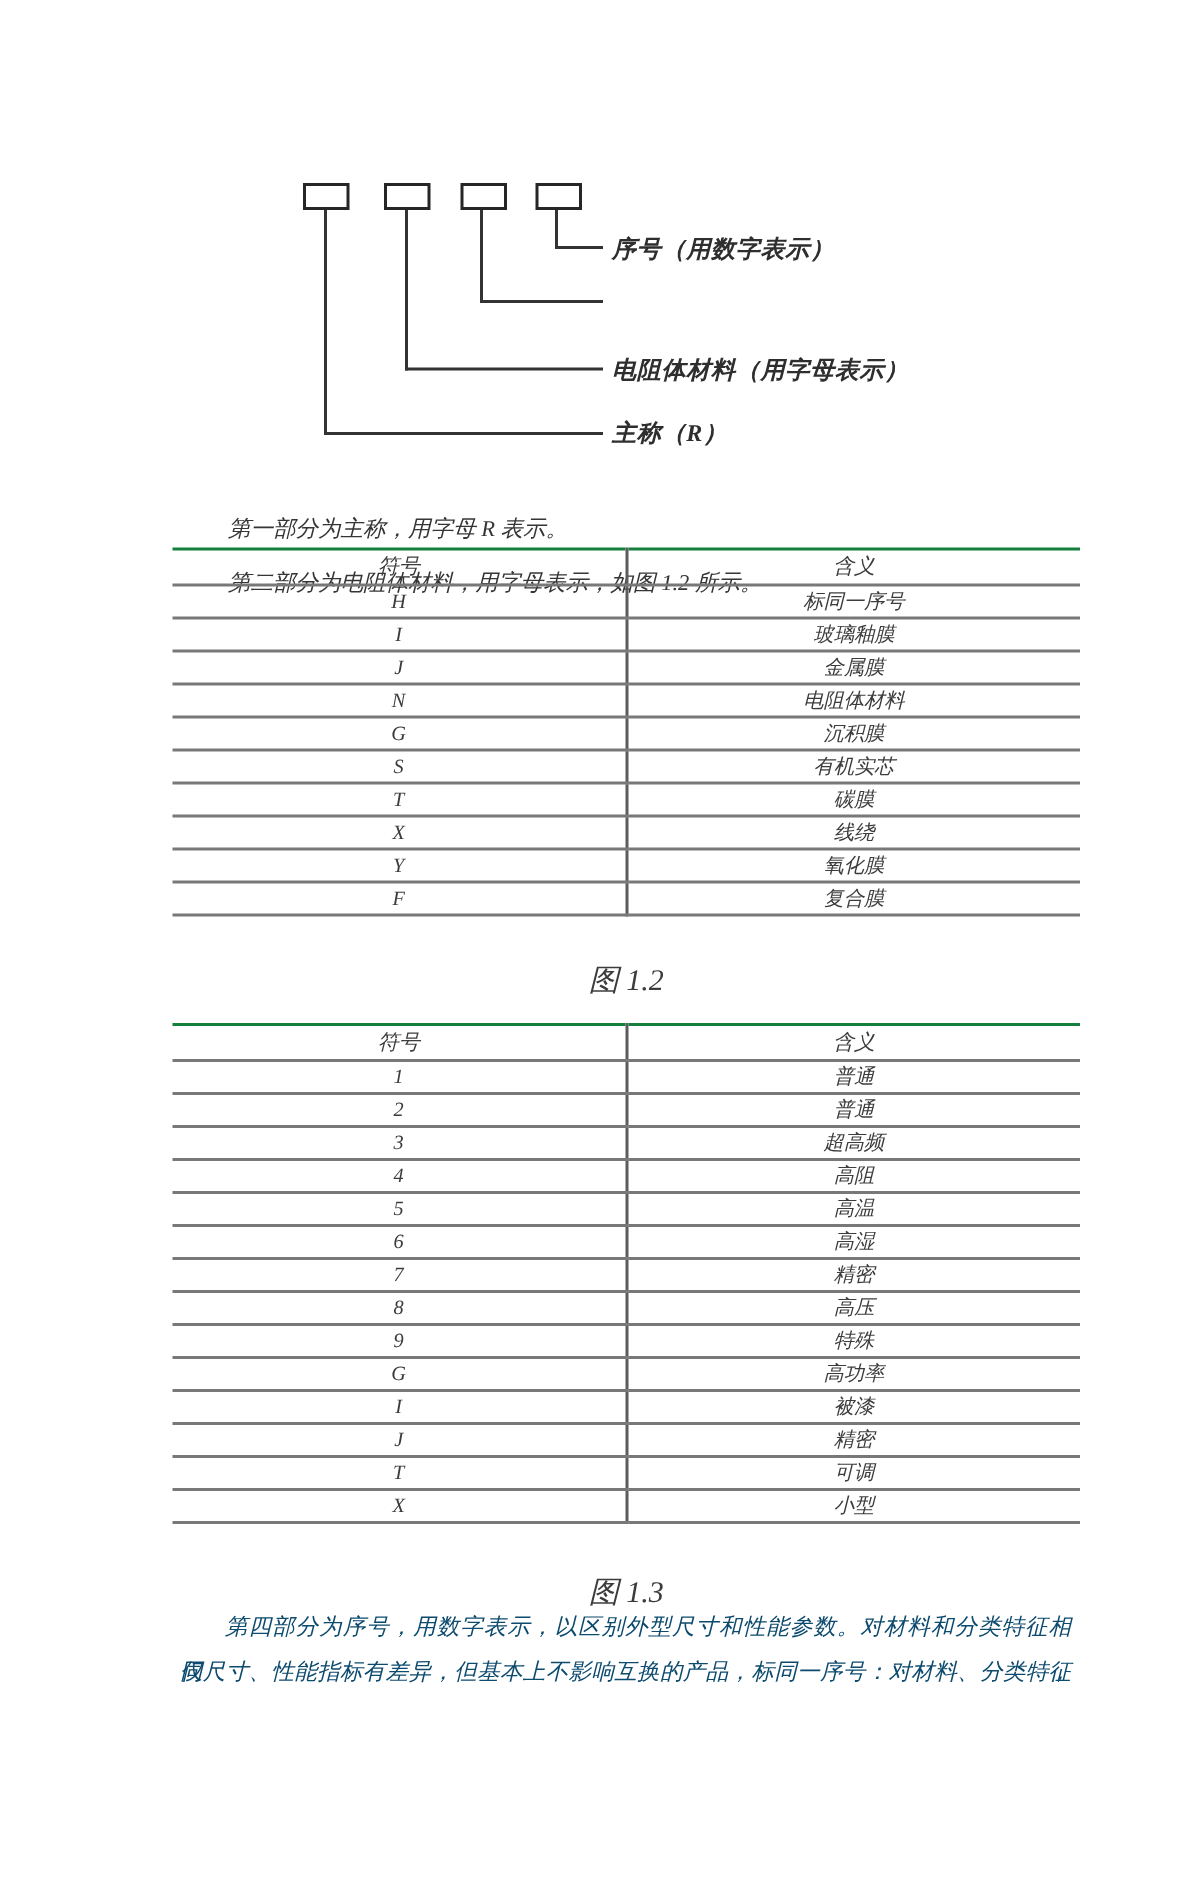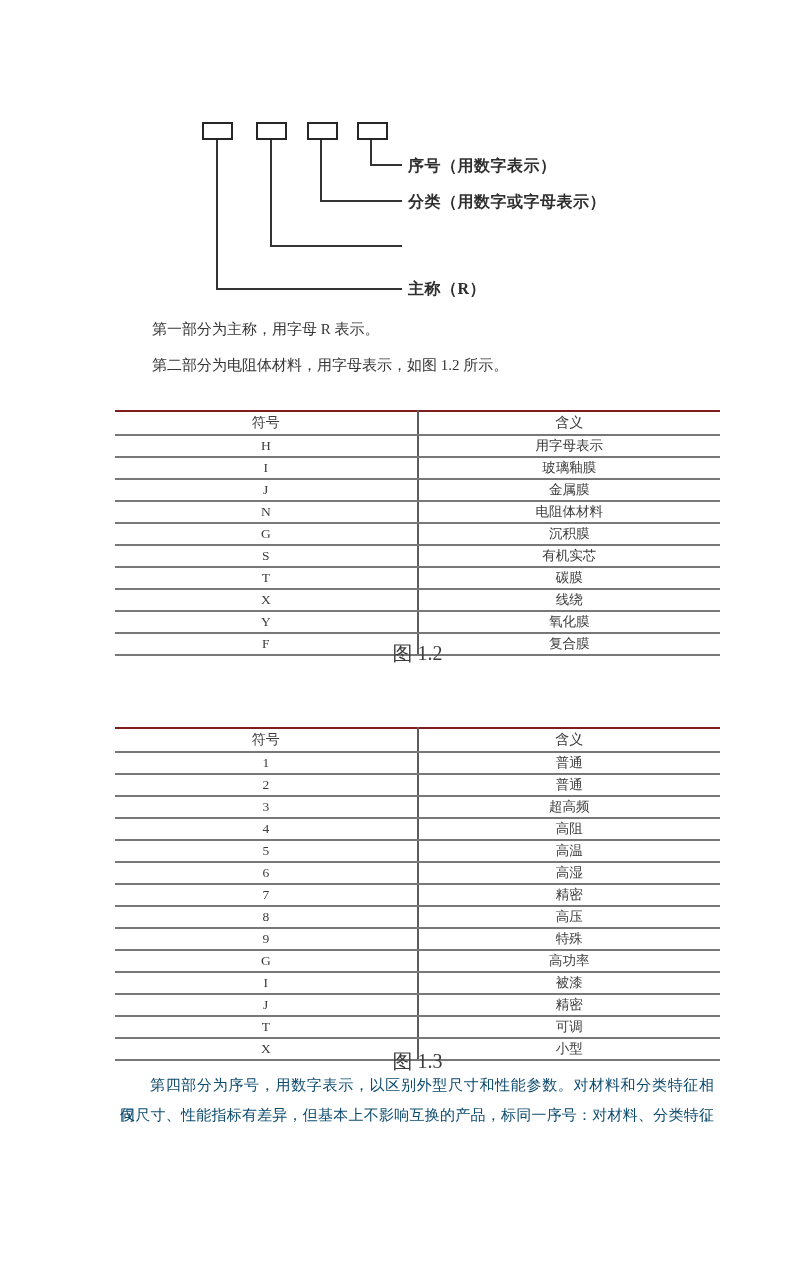--- a/index.html
+++ b/index.html
@@ -4,20 +4,21 @@
 <style>
   * { margin:0; padding:0; box-sizing:border-box; }
   html,body { background:#ffffff; }
   .page {
     position:relative;
     width:800px; height:1264px;
     background:#ffffff;
     overflow:hidden;
     font-family:"Liberation Serif","DejaVu Serif",serif;
     color:#3a3a3a;
+    font-style:italic;
   }
   
   .dbox {
     position:absolute; top:122px;
     width:31px; height:18px;
     border:2px solid #262626;
     background:#ffffff;
   }
   .vline { position:absolute; width:2px; background:#333333; }
   .hline { position:absolute; height:2px; background:#333333; }
@@ -25,34 +26,34 @@
     position:absolute; left:408px;
     font-size:16px; font-weight:bold; color:#2e2e2e;
     letter-spacing:0.5px; white-space:nowrap;
   }
   
   .para {
     position:absolute; left:122px;
     font-size:15px; color:#353535;
     white-space:nowrap;
   }
-  .indent { text-indent:2em; }
+  .indent { text-indent:2em;margin-top:23px; }
   .para4 {
     position:absolute; left:120px; width:594px;
   }
   .para4 .pline {
     height:30px; line-height:30px;
     font-size:15px; color:#0c4a6e;
     text-align:justify; text-align-last:justify;
   }
   .para4 .pline.first { text-indent:2em; }
   
   .tblwrap { position:absolute; left:115px; width:605px; }
   table { border-collapse:collapse; width:100%; table-layout:fixed; }
-  table { border-top:2px solid #7f1d1d; border-bottom:2px solid #6f6f6f;margin-top:45px; }
+  table { border-top:2px solid #15803d; border-bottom:2px solid #6f6f6f; }
   th, td {
     width:50%;
     text-align:center; vertical-align:middle;
     font-weight:normal;
     border-bottom:2px solid #787878;
     color:#3c3c3c;
   }
   th { height:24px; font-size:14px; }
   td { height:22px; font-size:13.5px; }
   th:first-child, td:first-child { border-right:2px solid #5c5c5c; }
@@ -75,38 +76,38 @@
   <div class="vline" style="left:270px; top:140px; height:107px;"></div>
   <div class="vline" style="left:320px; top:140px; height:62px;"></div>
   <div class="vline" style="left:370px; top:140px; height:26px;"></div>
 
   <div class="hline" style="left:370px; top:164px; width:32px;"></div>
   <div class="hline" style="left:320px; top:200px; width:82px;"></div>
   <div class="hline" style="left:270px; top:245px; width:132px;"></div>
   <div class="hline" style="left:216px; top:288px; width:186px;"></div>
 
   <div class="dlabel" style="top:156px;">序号（用数字表示）</div>
-  <div class="dlabel" style="top:192px;">分类（用数字或字母表示）</div>
+  <div class="dlabel" style="top:237px;">电阻体材料（用字母表示）</div>
   <div class="dlabel" style="top:279px;">主称（R）</div>
 
   <div class="para indent" style="top:320px;">第一部分为主称，用字母 R 表示。</div>
   <div class="para indent" style="top:356px;">第二部分为电阻体材料，用字母表示，如图 1.2 所示。</div>
 
   <div class="tblwrap" style="top:365px;">
     <table>
         <thead>
           <tr>
             <th>符号</th>
             <th>含义</th>
           </tr>
         </thead>
         <tbody>
           <tr>
             <td>H</td>
-            <td>用字母表示</td>
+            <td>标同一序号</td>
           </tr>
           <tr>
             <td>I</td>
             <td>玻璃釉膜</td>
           </tr>
           <tr>
             <td>J</td>
             <td>金属膜</td>
           </tr>
           <tr>

